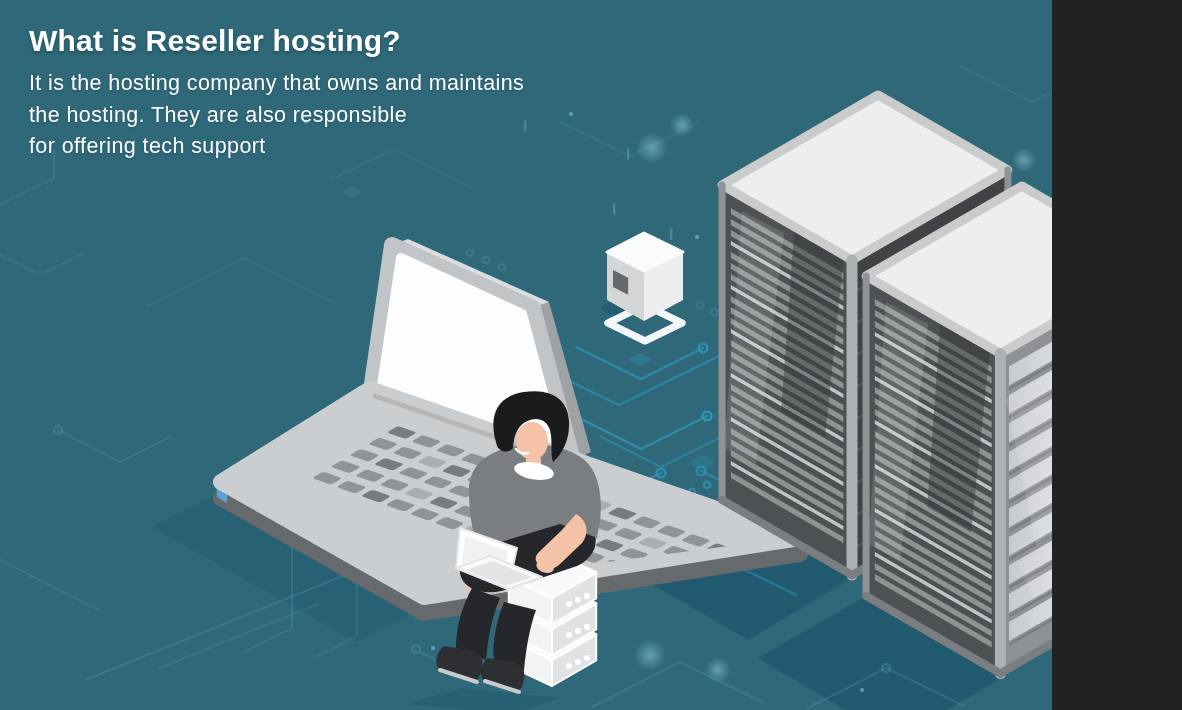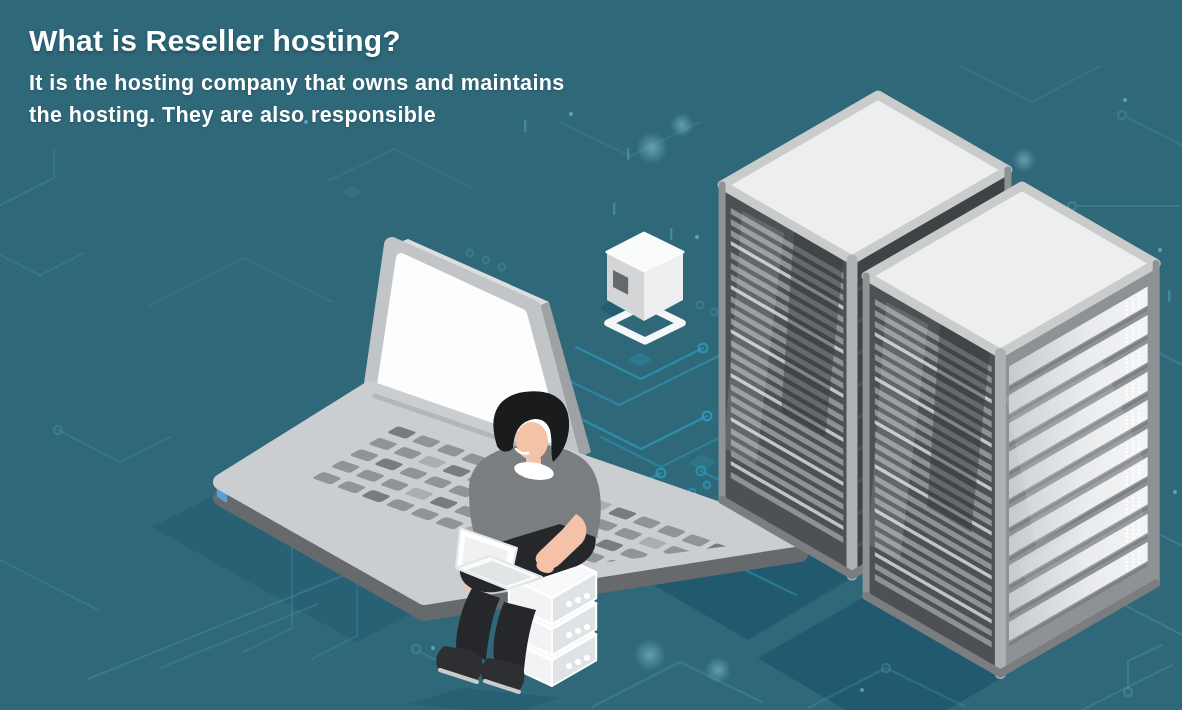--- a/index.html
+++ b/index.html
@@ -1,30 +1,30 @@
 <!DOCTYPE html>
 <html style="--c-background: #2F6879; --c-shadow: #1E566B; --c-trace: #4D94AD; --c-trace-bright: #2E9ABD; --c-white: #FFFFFF; --c-rack-top: #EDEEF0; --c-rack-frame: #AEB1B3; --c-rack-interior: #4D5153; --c-slat: #9EA2A4; --c-laptop-body: #CBCED0; --c-laptop-rim: #696D6F; --c-key: #8F9497; --c-screen-white: #FDFDFE; --c-skin: #F4C2A6; --c-hair: #1A1B1D; --c-shirt: #7A7E81; --c-pants: #25272A; --c-shoe-sole: #C9CCCE; --c-port-blue: #5C9FD6; --c-server-face: #E0E3E5; --c-server-top: #F8F9FA;"><head>
 <meta charset="utf-8">
 <style>
   html,body{margin:0;padding:0;background:#222;}
   #stage{
-    position:relative;width:1182px;height:710px;overflow:hidden;
+    position:relative;width:1052px;height:710px;overflow:hidden;
     background:var(--c-background,#2F6879);
     font-family:"Liberation Sans","DejaVu Sans",sans-serif;
   }
   #art{position:absolute;left:0;top:0;}
   .headline{
     position:absolute;left:29px;top:24px;z-index:5;color:var(--c-white,#fff);
   }
   .headline h1{
     margin:0 0 10px 0;font-size:30px;font-weight:700;letter-spacing:.2px;
     color:var(--c-white,#fff);text-shadow:0 2px 3px rgba(10,40,50,.35);
   }
   .headline p{
-    margin:0;font-size:21.5px;line-height:31.5px;font-weight:700;
+    margin:0;font-size:21.5px;line-height:31.5px;font-weight:400;
     letter-spacing:.4px;color:var(--c-white,#fff);
     text-shadow:0 1px 2px rgba(10,40,50,.25);
   }
 </style>
 </head>
 <body>
 
 <div id="stage">
 
   <svg id="art" width="1182" height="710" viewBox="0 0 1182 710">
@@ -510,14 +510,15 @@
         <polygon points="466.0,570.0 506.0,586.0 532.0,577.0 493.0,561.0" fill="#DDE0E2" opacity="0.85"></polygon>
         <path d="M576,514 C587,520 590,533 582,543 L560,564 C552,572 540,570 536,561 C535,558 536,555 539,552 L562,530 Z" fill="var(--c-skin)"></path>
         <ellipse cx="545" cy="567" rx="9" ry="5.5" fill="var(--c-skin)" transform="rotate(18 545 567)"></ellipse>
       </g>
   </svg>
 
   <div class="headline">
     <h1>What is Reseller hosting?</h1>
     <p>It is the hosting company that owns and maintains</p>
     <p>the hosting. They are also responsible</p>
+    <p>for offering tech support</p>
   </div>
 </div>
 
 </body></html>

